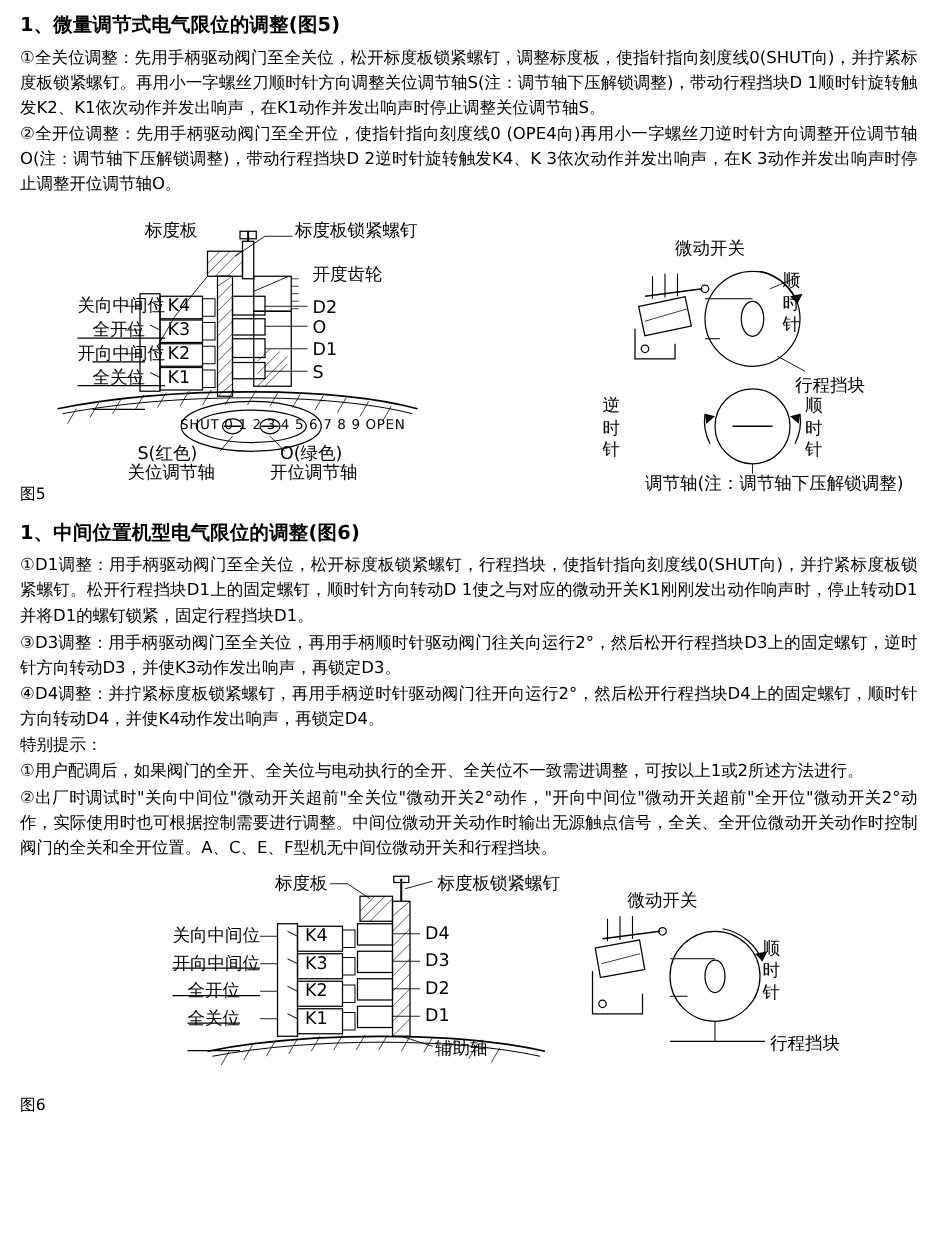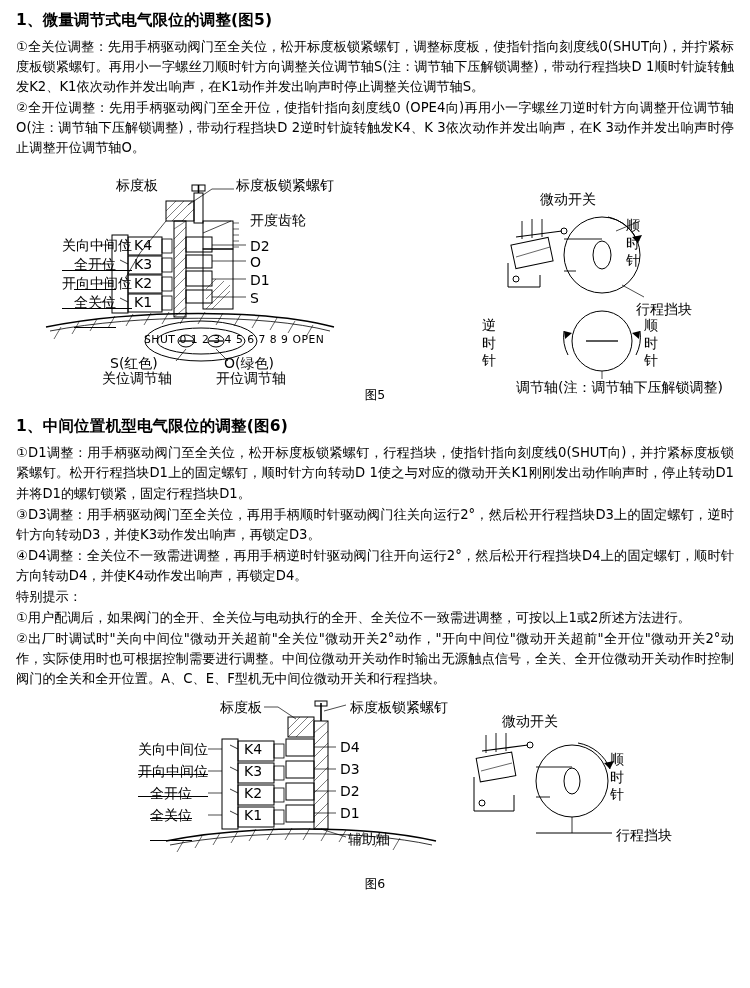--- a/index.html
+++ b/index.html
@@ -38,21 +38,20 @@
     font-size: 13.2px;
     line-height: 1.52;
     margin: 0 0 1px 0;
     text-align: justify;
     text-justify: inter-ideograph;
   }
   .sec2 {
     margin-top: 12px;
   }
   .fig-caption {
-    text-align: center;
     font-size: 12.5px;
   }
 
   
   .fig-area {
     position: relative;
     width: 718px;
   }
   .fig5 { height: 232px; }
   .fig6 { height: 175px; }
@@ -271,21 +270,21 @@
       <span class="lbl" style="left:628px; top:158px; width:20px; white-space:normal; line-height:1.25;">顺时针</span>
       <span class="lbl" style="left:500px; top:220px;">调节轴(注：调节轴下压解锁调整)</span>
     </div>
 
     <div class="fig-caption" style="margin-top:-4px;">图5</div>
 
     <div class="sec2">
       <h2 class="section-title">1、中间位置机型电气限位的调整(图6)</h2>
       <p class="para">①D1调整：用手柄驱动阀门至全关位，松开标度板锁紧螺钉，行程挡块，使指针指向刻度线0(SHUT向)，并拧紧标度板锁紧螺钉。松开行程挡块D1上的固定螺钉，顺时针方向转动D 1使之与对应的微动开关K1刚刚发出动作响声时，停止转动D1并将D1的螺钉锁紧，固定行程挡块D1。</p>
       <p class="para">③D3调整：用手柄驱动阀门至全关位，再用手柄顺时针驱动阀门往关向运行2°，然后松开行程挡块D3上的固定螺钉，逆时针方向转动D3，并使K3动作发出响声，再锁定D3。</p>
-      <p class="para">④D4调整：全关位不一致需进调整，再用手柄逆时针驱动阀门往开向运行2°，然后松开行程挡块D4上的固定螺钉，顺时针方向转动D4，并使K4动作发出响声，再锁定D4。</p>
+      <p class="para">④D4调整：并拧紧标度板锁紧螺钉，再用手柄逆时针驱动阀门往开向运行2°，然后松开行程挡块D4上的固定螺钉，顺时针方向转动D4，并使K4动作发出响声，再锁定D4。</p>
       <p class="para">特别提示：</p>
       <p class="para">①用户配调后，如果阀门的全开、全关位与电动执行的全开、全关位不一致需进调整，可按以上1或2所述方法进行。</p>
       <p class="para">②出厂时调试时"关向中间位"微动开关超前"全关位"微动开关2°动作，"开向中间位"微动开关超前"全开位"微动开关2°动作，实际使用时也可根据控制需要进行调整。中间位微动开关动作时输出无源触点信号，全关、全开位微动开关动作时控制阀门的全关和全开位置。A、C、E、F型机无中间位微动开关和行程挡块。</p>
     </div>
 
     <div class="fig-area fig6" style="margin-top:10px;">
       <div class="svgwrap">
         <svg width="718" height="175" viewBox="0 0 718 175" xmlns="http://www.w3.org/2000/svg">
           <g stroke="#000" fill="none" stroke-width="1">
 

